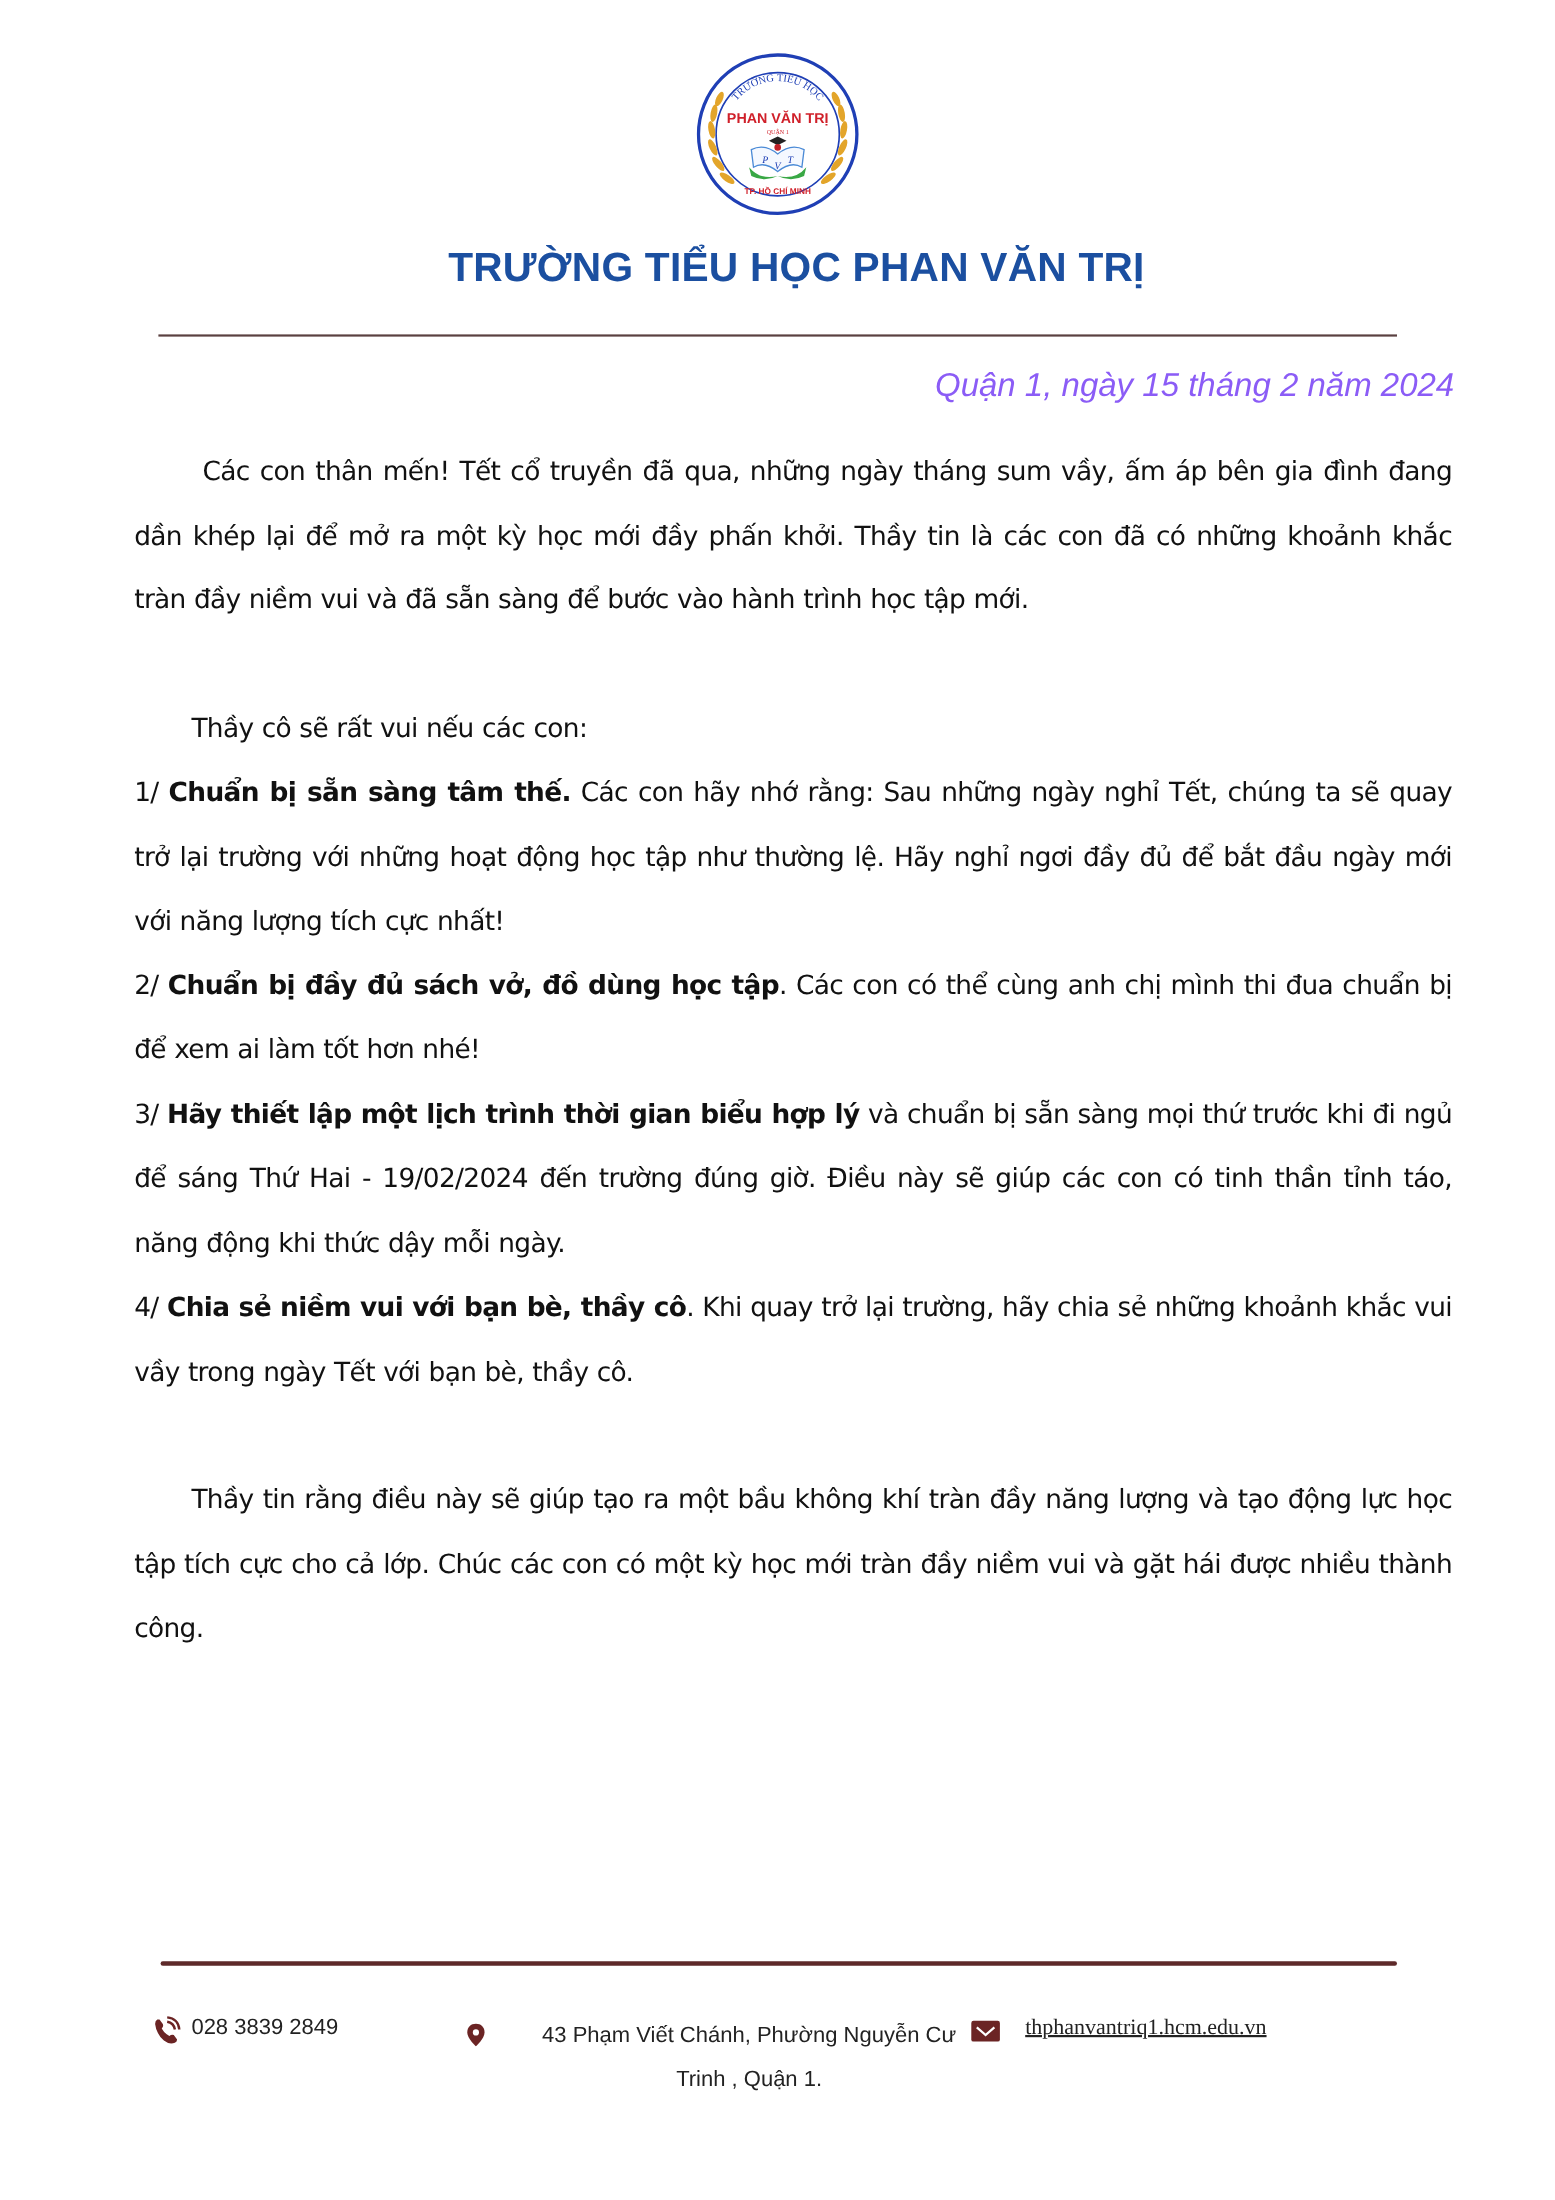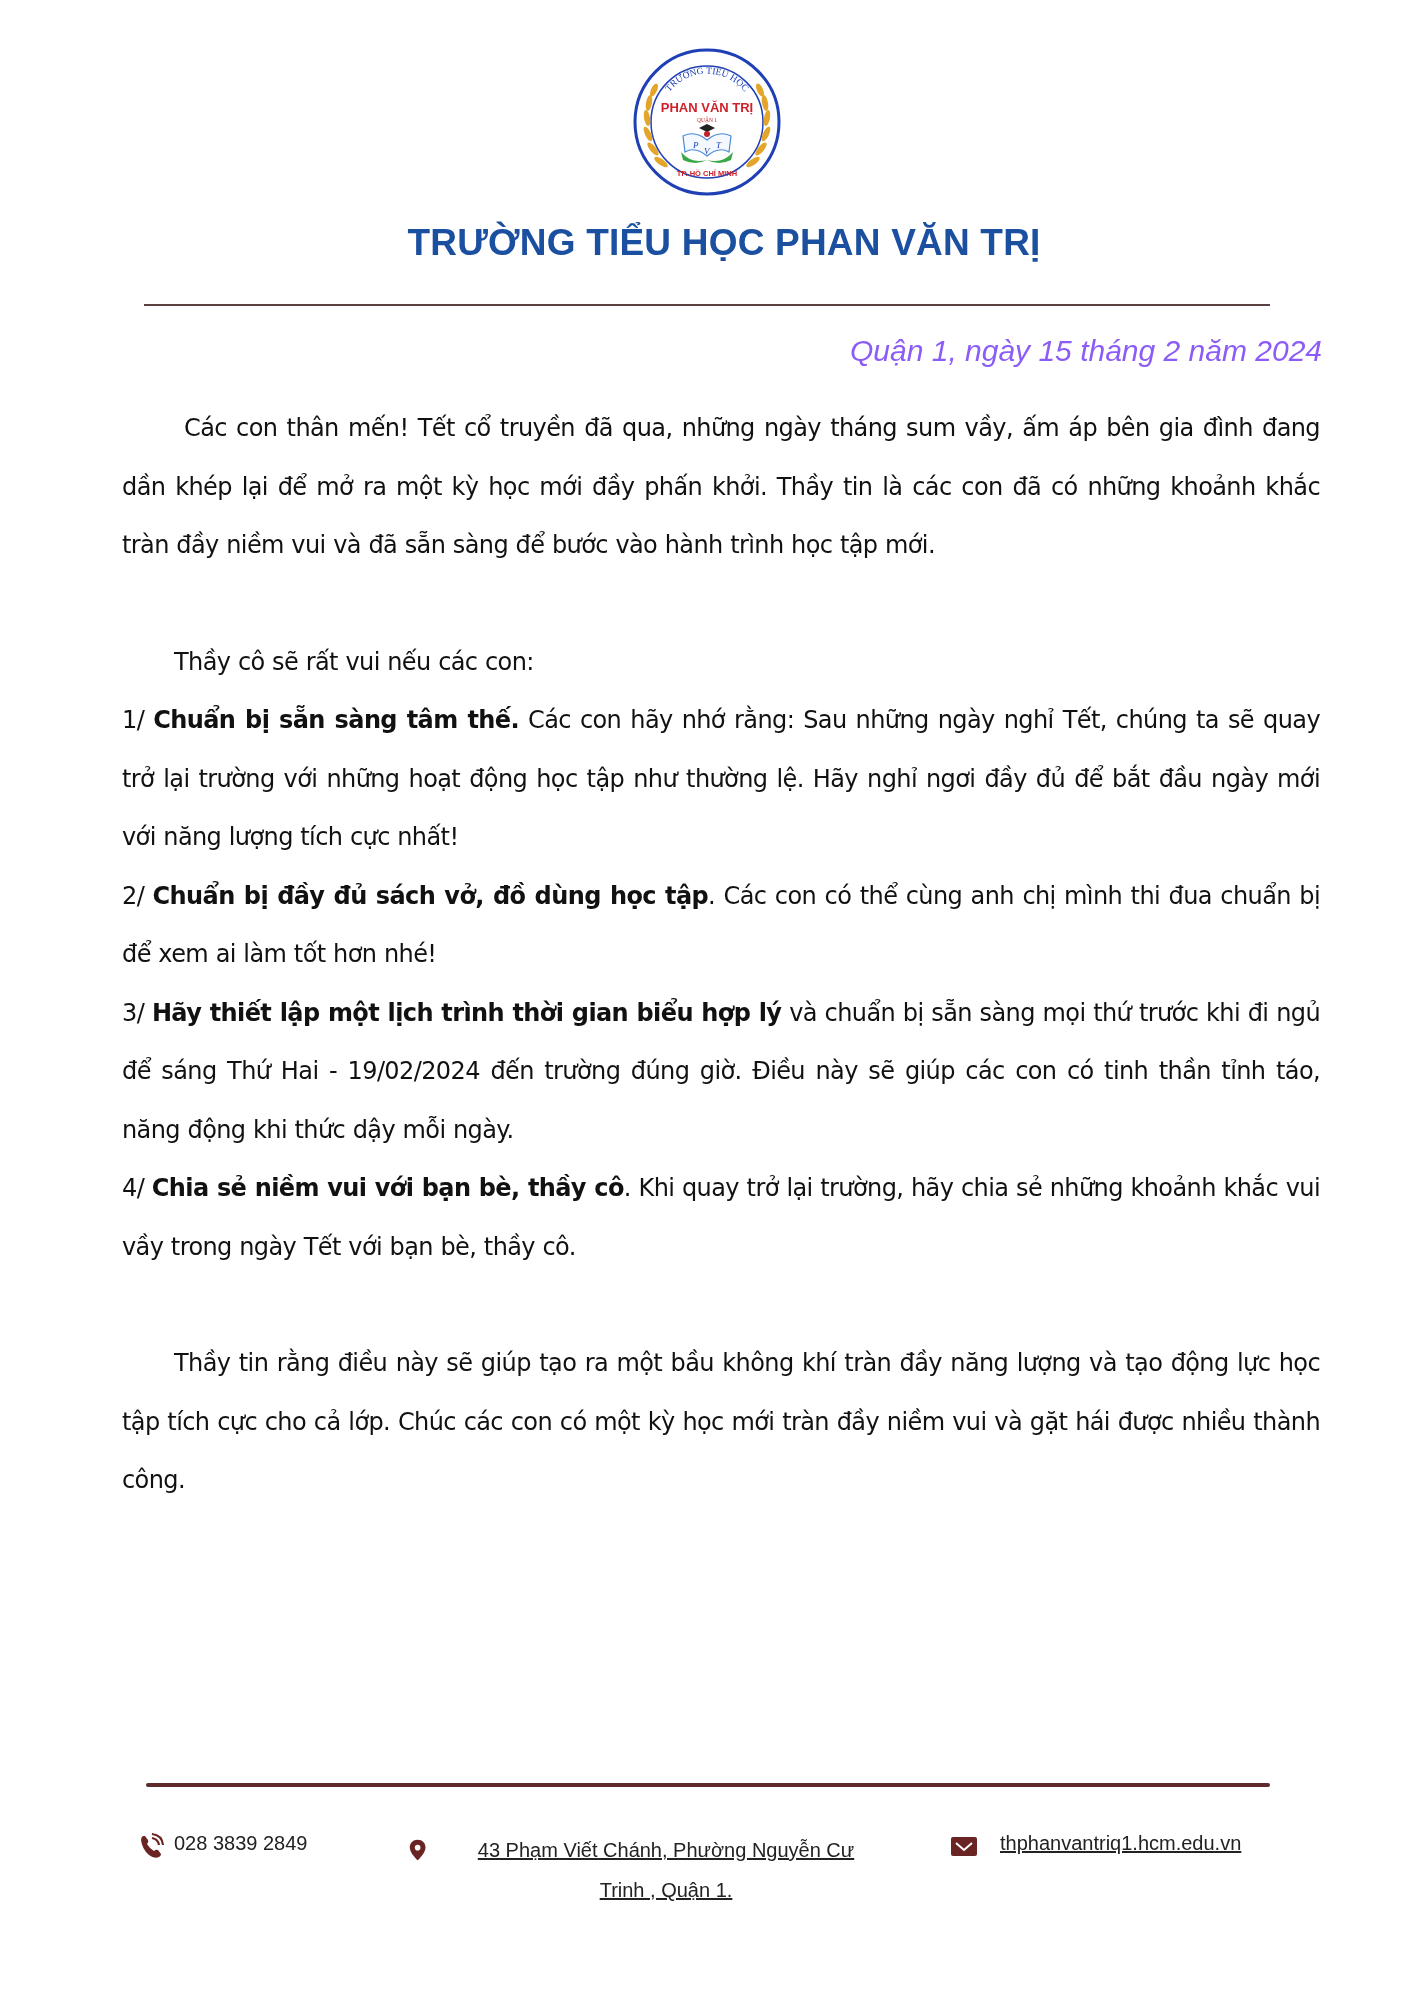--- a/index.html
+++ b/index.html
@@ -43,23 +43,23 @@
       position: absolute; left: 146px; top: 1783px; width: 1124px; height: 4px;
       background: #5e2a2a; border-radius: 2px;
     }
     .footer {
       position: absolute; left: 0; top: 1820px; width: 1414px; height: 100px;
       font-family: "Liberation Sans", sans-serif; font-size: 20px; color: #222; text-align: center;
     }
     .f-item { position: absolute; display: flex; align-items: flex-start; }
     .f-icon { width: 28px; height: 28px; margin-right: 8px; flex: none; }
     .f-phone { left: 138px; top: 12px; }
-    .f-addr { left: 409px; top: 10px; width: 470px; line-height: 40px; text-decoration: underline; }
+    .f-addr { left: 424px; top: 10px; width: 470px; line-height: 40px; }
     .f-addr .f-icon { margin-right: 22px; margin-top: 6px; }
-    .f-mail { left: 950px; top: 12px; }
+    .f-mail { left: 882px; top: 12px; font-family: Liberation Serif, serif; }
     .f-mail .f-icon { margin-right: 22px; }
     .f-link { color: #222; text-decoration: underline; }
   </style>
 </head>
 <body>
 
 <div class="logo">
   <svg viewBox="0 0 148 148" width="148" height="148">
     <circle cx="74" cy="74" r="72" fill="#ffffff" stroke="#1f3fb5" stroke-width="3"></circle>
     <circle cx="74" cy="74" r="56" fill="#ffffff" stroke="#1f3fb5" stroke-width="1.5"></circle>

